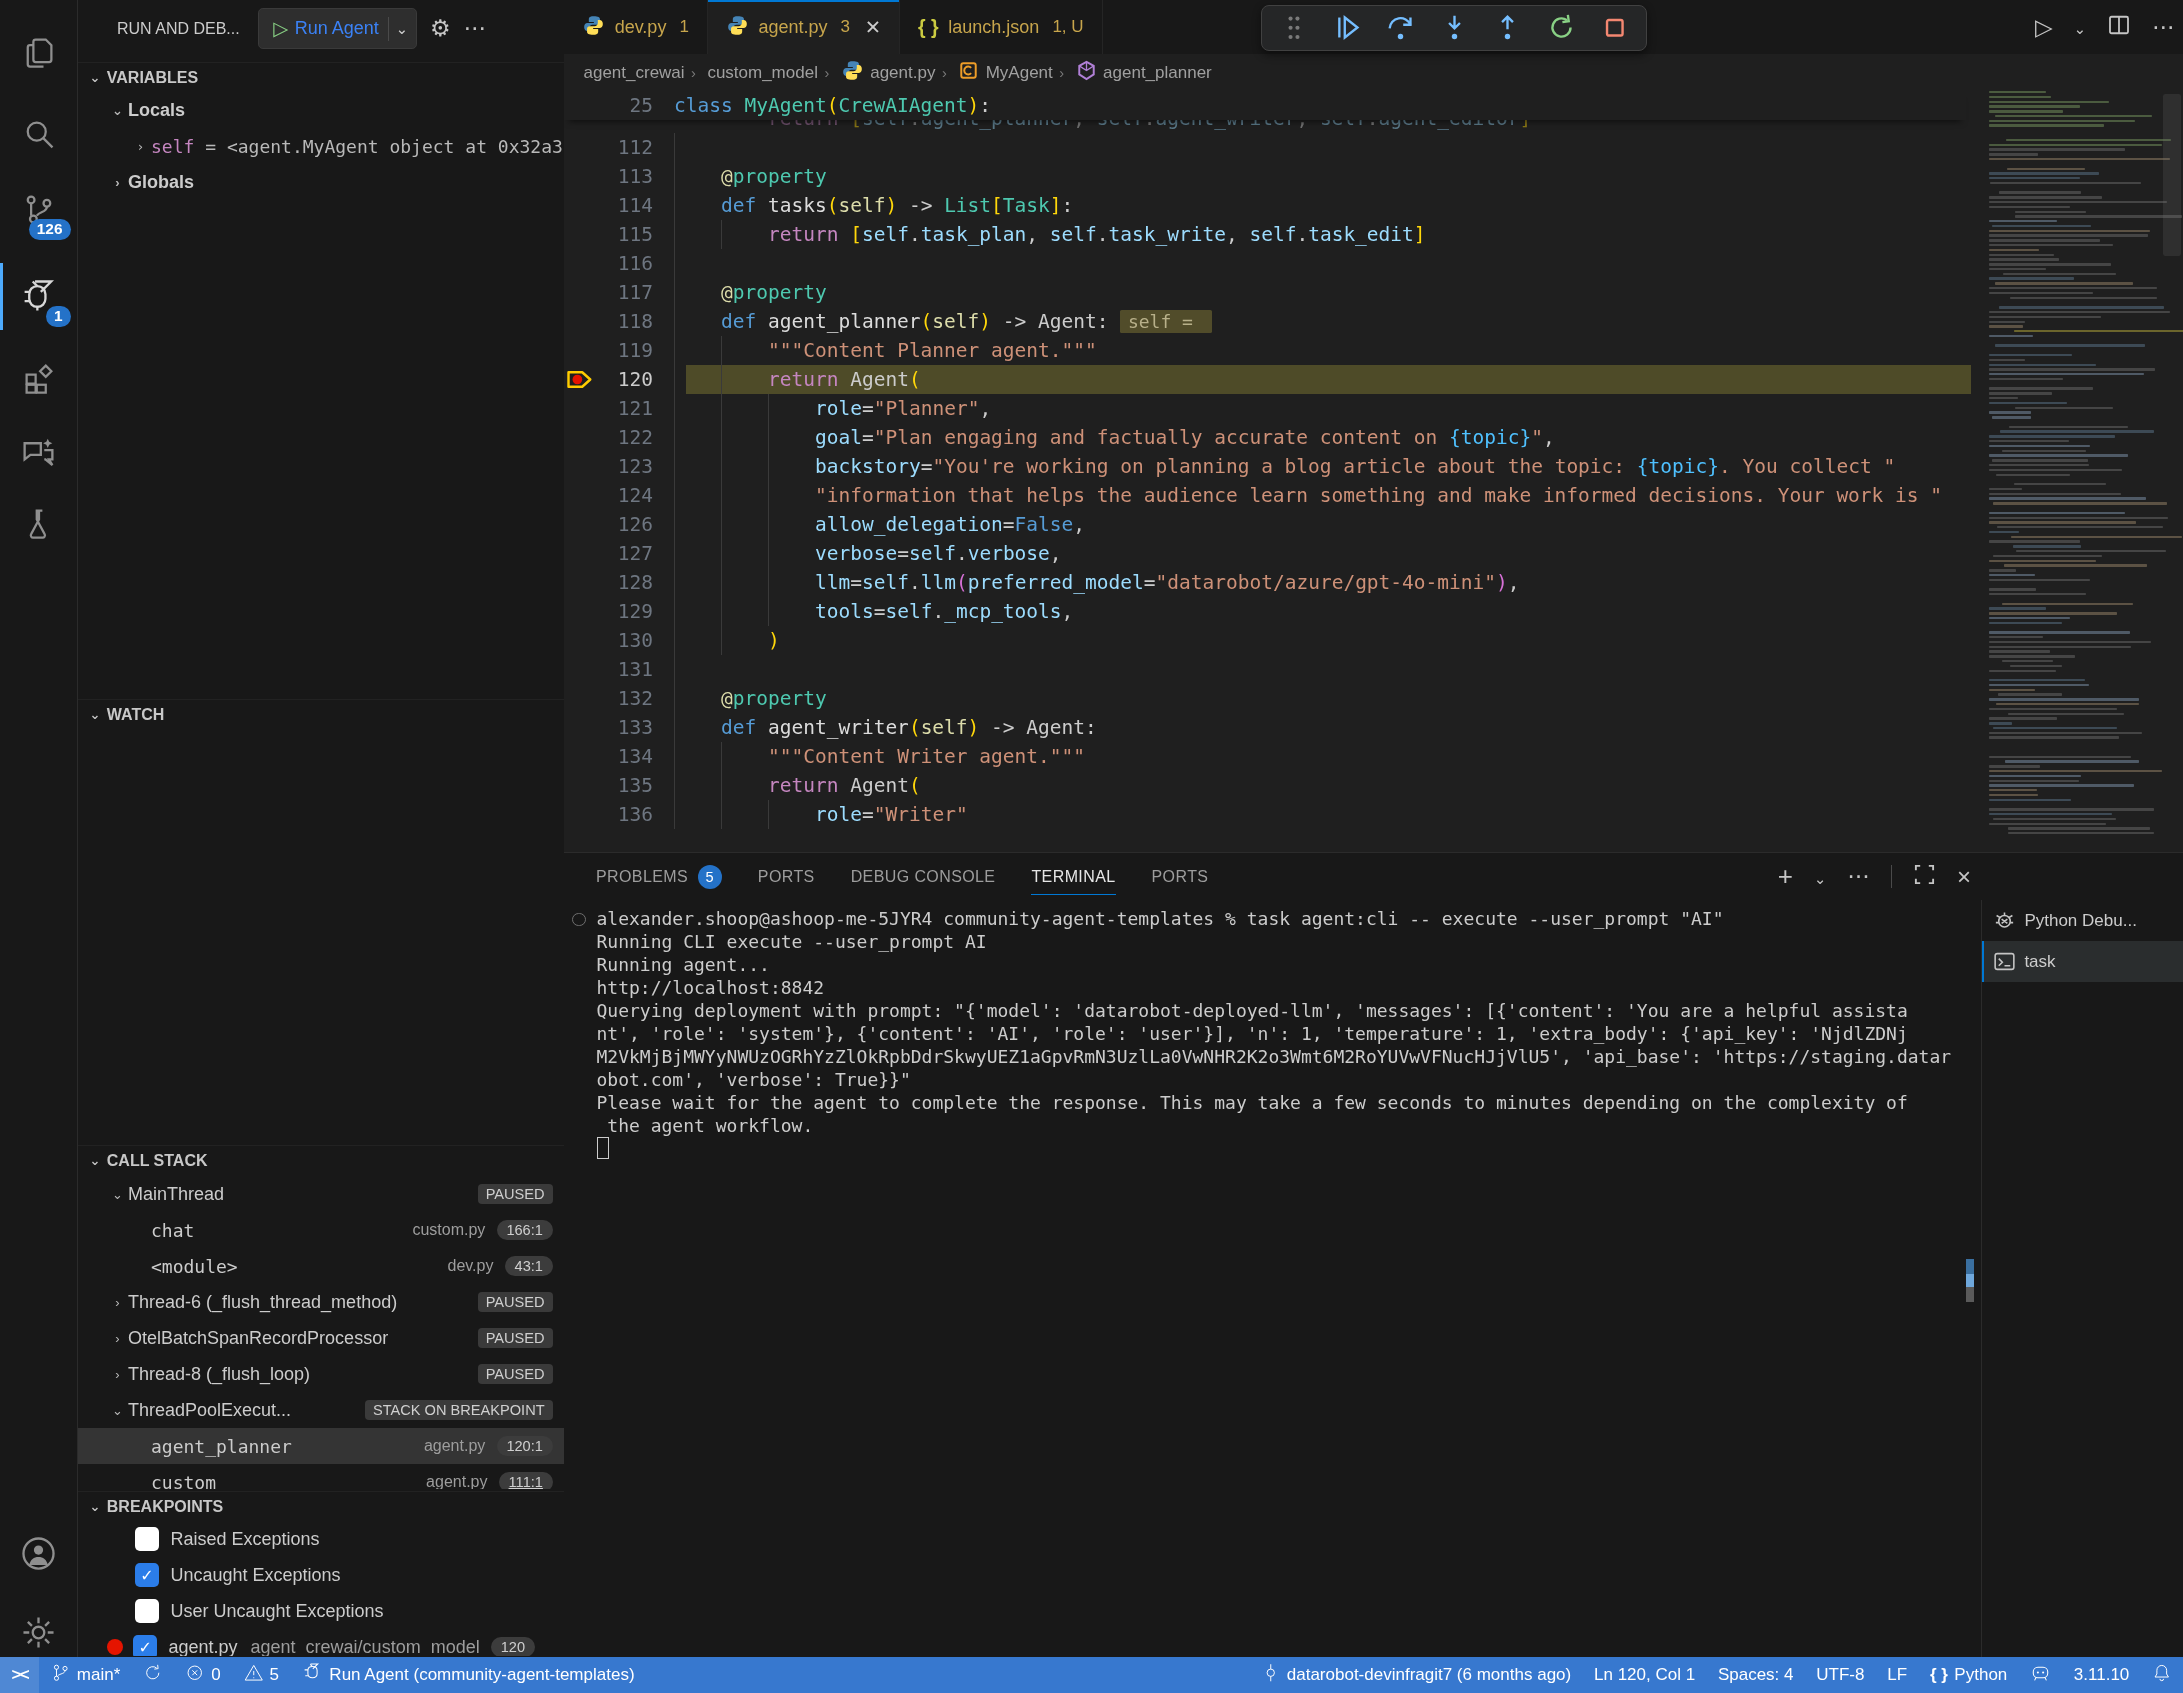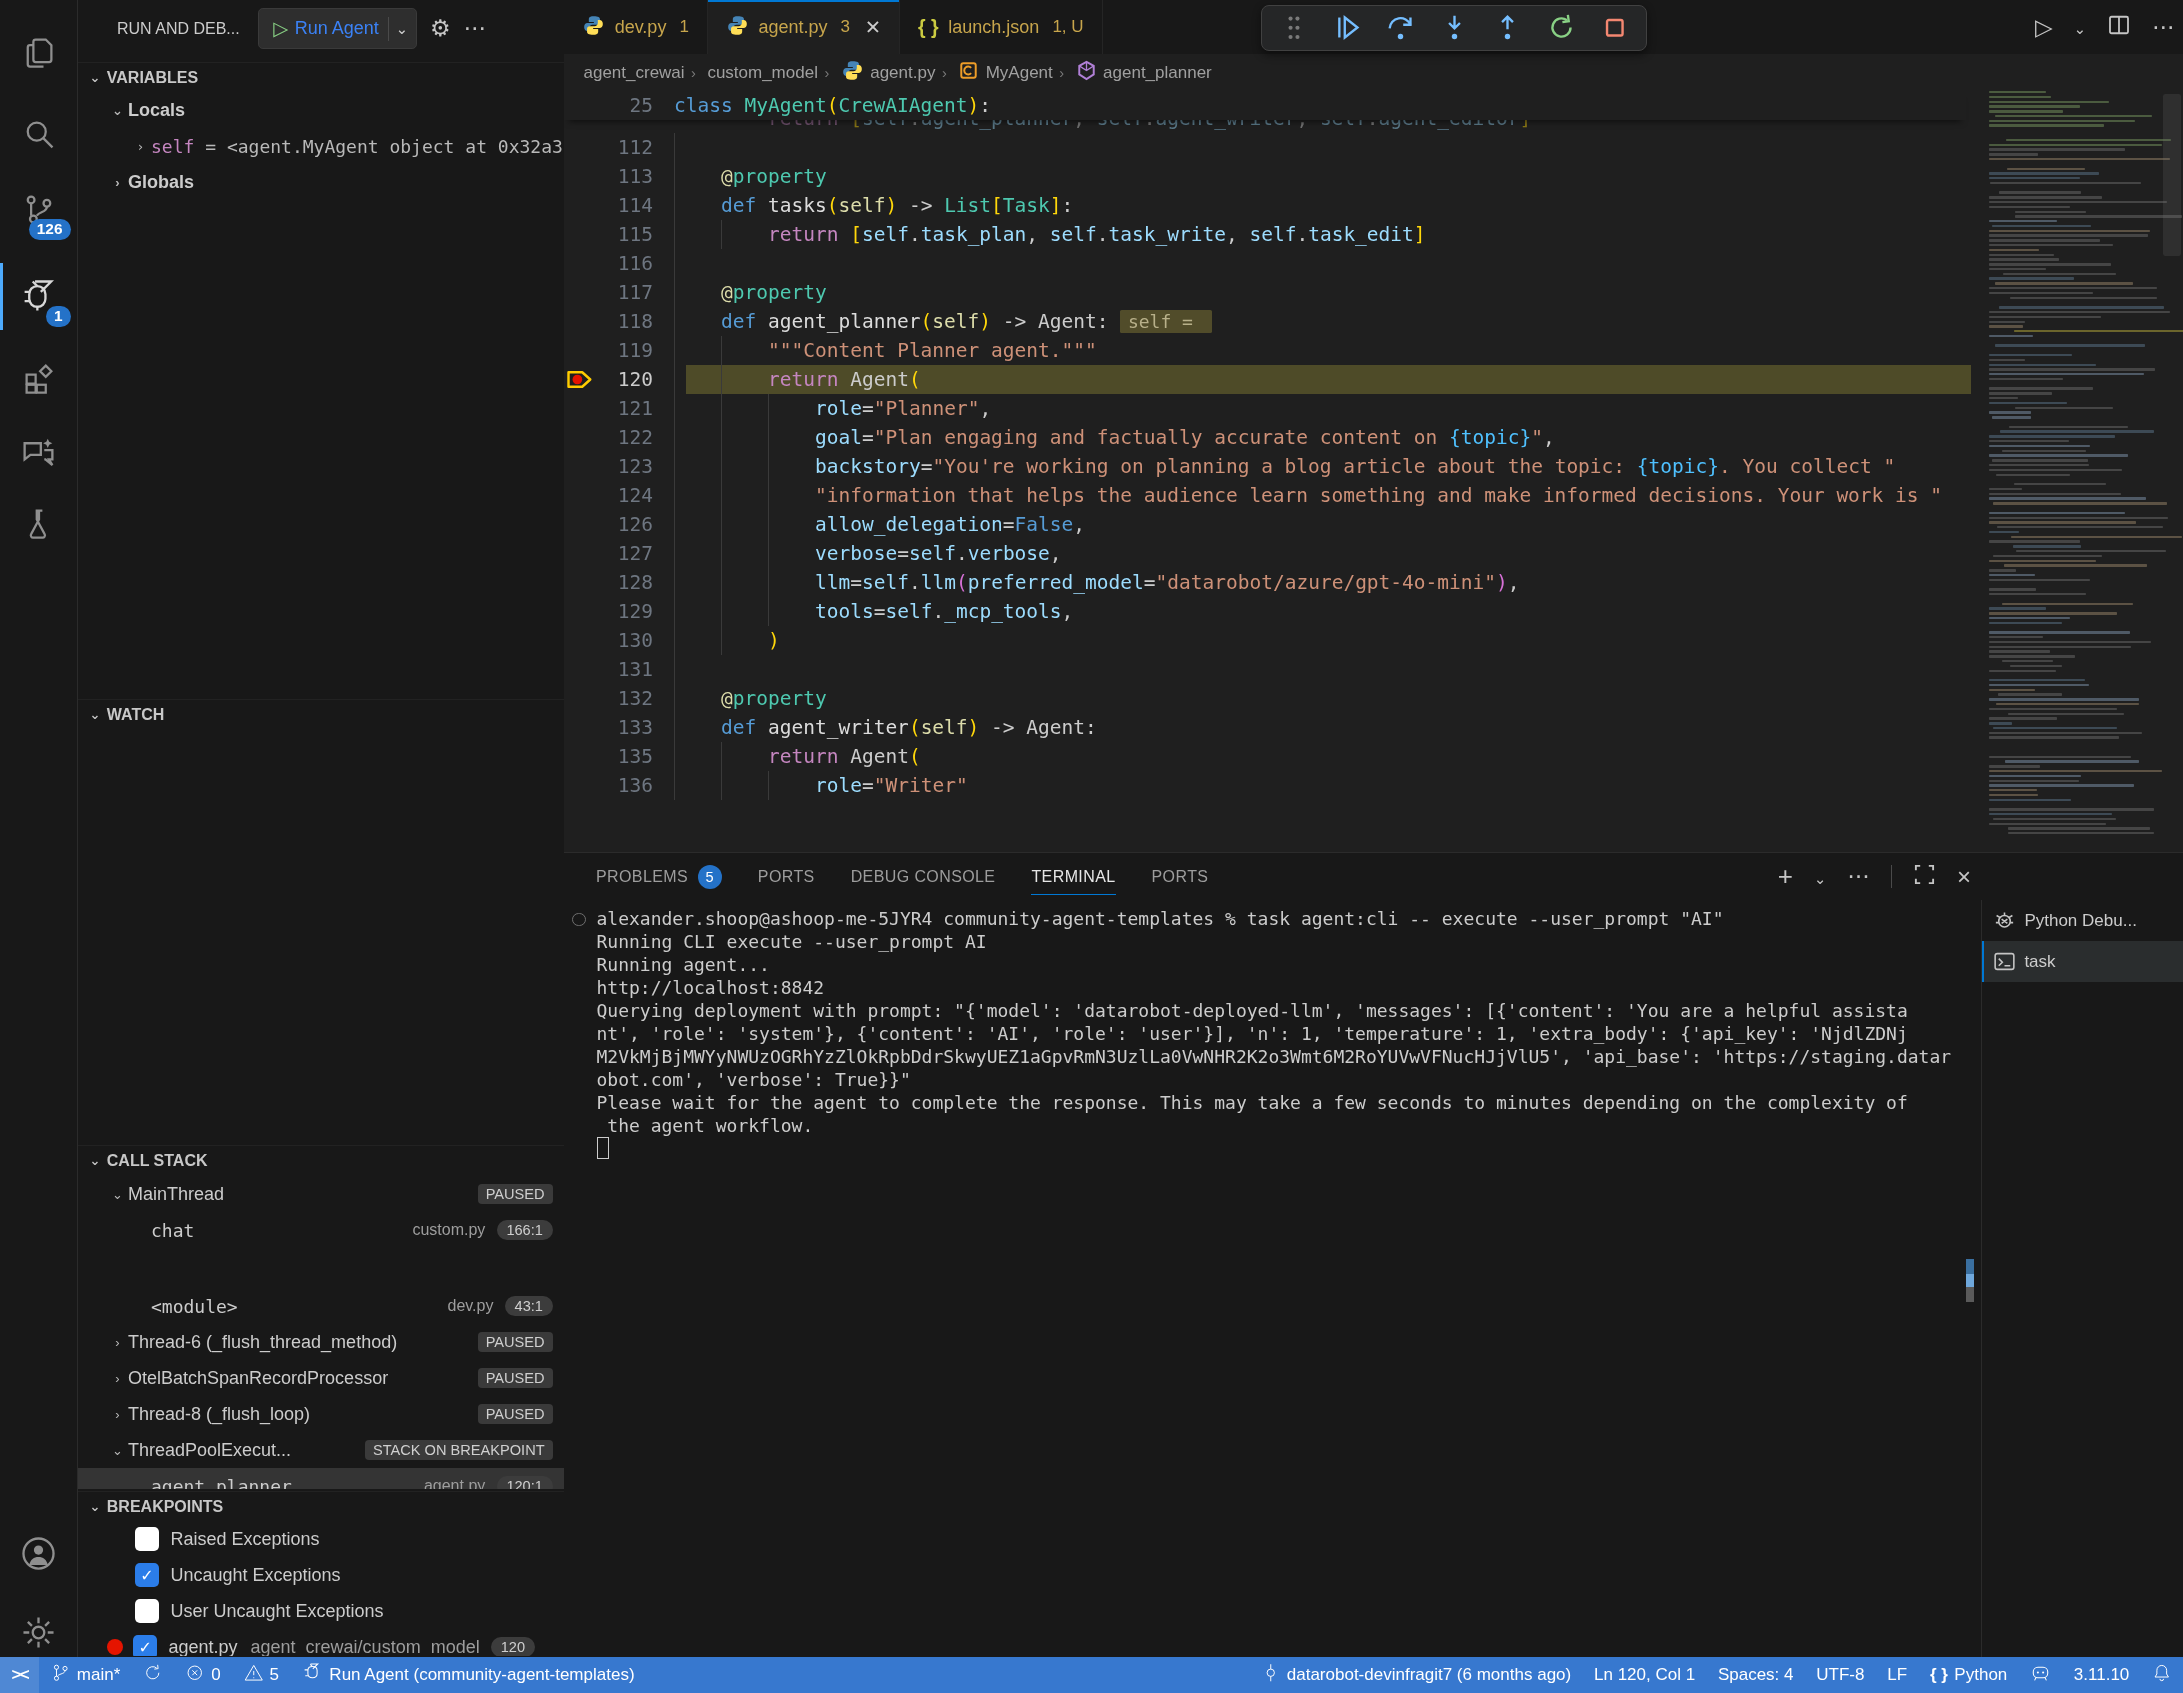--- a/index.html
+++ b/index.html
@@ -222,21 +222,21 @@
           <span class="twisty">⌄</span>
           <span>MainThread</span>
           <span class="badge">PAUSED</span>
         </div>
         <div class="row stackrow" style="position: relative; padding-left: 52px;">
           <span class="twisty"></span>
           <span class="mono">chat</span>
           <span class="filehint">custom.py</span>
           <span class="pillbadge" style="margin: 0px 11.4px;">166:1</span>
         </div>
-        <div class="row stackrow" style="position: relative; padding-left: 52px; margin-top: 40px;">
+        <div class="row stackrow" style="position: relative; padding-left: 52px;">
           <span class="twisty"></span>
           <span class="mono">&lt;module&gt;</span>
           <span class="filehint">dev.py</span>
           <span class="pillbadge" style="margin: 0px 11.4px;">43:1</span>
         </div>
         <div class="row stackrow" style="position: relative; padding-left: 29px;">
           <span class="twisty">›</span>
           <span>Thread-6 (_flush_thread_method)</span>
           <span class="badge">PAUSED</span>
         </div>
@@ -437,20 +437,21 @@
           <div class="cline"><span class="guide" style="left: 110px;"></span><span class="guide" style="left: 157px;"></span><span class="guide" style="left: 204px;"></span><span class="num">123</span><span class="ctext" style="left: 251px;"><span class="tk-v">backstory</span><span class="tk-d">=</span><span class="tk-s">"You're working on planning a blog article about the topic: </span><span class="tk-p">{topic}</span><span class="tk-s">. You collect "</span></span></div>
           <div class="cline"><span class="guide" style="left: 110px;"></span><span class="guide" style="left: 157px;"></span><span class="guide" style="left: 204px;"></span><span class="num">124</span><span class="ctext" style="left: 251px;"><span class="tk-s">"information that helps the audience learn something and make informed decisions. Your work is "</span></span></div>
           <div class="cline"><span class="guide" style="left: 110px;"></span><span class="guide" style="left: 157px;"></span><span class="guide" style="left: 204px;"></span><span class="num">126</span><span class="ctext" style="left: 251px;"><span class="tk-v">allow_delegation</span><span class="tk-d">=</span><span class="tk-k">False</span><span class="tk-d">,</span></span></div>
           <div class="cline"><span class="guide" style="left: 110px;"></span><span class="guide" style="left: 157px;"></span><span class="guide" style="left: 204px;"></span><span class="num">127</span><span class="ctext" style="left: 251px;"><span class="tk-v">verbose</span><span class="tk-d">=</span><span class="tk-v">self</span><span class="tk-d">.</span><span class="tk-v">verbose</span><span class="tk-d">,</span></span></div>
           <div class="cline"><span class="guide" style="left: 110px;"></span><span class="guide" style="left: 157px;"></span><span class="guide" style="left: 204px;"></span><span class="num">128</span><span class="ctext" style="left: 251px;"><span class="tk-v">llm</span><span class="tk-d">=</span><span class="tk-v">self</span><span class="tk-d">.</span><span class="tk-v">llm</span><span class="tk-b2">(</span><span class="tk-v">preferred_model</span><span class="tk-d">=</span><span class="tk-s">"datarobot/azure/gpt-4o-mini"</span><span class="tk-b2">)</span><span class="tk-d">,</span></span></div>
           <div class="cline"><span class="guide" style="left: 110px;"></span><span class="guide" style="left: 157px;"></span><span class="guide" style="left: 204px;"></span><span class="num">129</span><span class="ctext" style="left: 251px;"><span class="tk-v">tools</span><span class="tk-d">=</span><span class="tk-v">self</span><span class="tk-d">.</span><span class="tk-v">_mcp_tools</span><span class="tk-d">,</span></span></div>
           <div class="cline"><span class="guide" style="left: 110px;"></span><span class="guide" style="left: 157px;"></span><span class="num">130</span><span class="ctext" style="left: 204px;"><span class="tk-b1">)</span></span></div>
           <div class="cline"><span class="guide" style="left: 110px;"></span><span class="num">131</span><span class="ctext" style="left: 110px;"></span></div>
           <div class="cline"><span class="guide" style="left: 110px;"></span><span class="num">132</span><span class="ctext" style="left: 157px;"><span class="tk-dec">@</span><span class="tk-t">property</span></span></div>
           <div class="cline"><span class="guide" style="left: 110px;"></span><span class="num">133</span><span class="ctext" style="left: 157px;"><span class="tk-k">def</span><span class="tk-d"> </span><span class="tk-f">agent_writer</span><span class="tk-b1">(</span><span class="tk-sp">self</span><span class="tk-b1">)</span><span class="tk-d"> -&gt; </span><span class="tk-d">Agent</span><span class="tk-d">:</span></span></div>
+          <div class="cline"><span class="guide" style="left: 110px;"></span><span class="guide" style="left: 157px;"></span><span class="num">134</span><span class="ctext" style="left: 204px;"><span class="tk-s">"""Content Writer agent."""</span></span></div>
           <div class="cline"><span class="guide" style="left: 110px;"></span><span class="guide" style="left: 157px;"></span><span class="num">135</span><span class="ctext" style="left: 204px;"><span class="tk-c">return</span><span class="tk-d"> </span><span class="tk-d">Agent</span><span class="tk-b1">(</span></span></div>
           <div class="cline"><span class="guide" style="left: 110px;"></span><span class="guide" style="left: 157px;"></span><span class="guide" style="left: 204px;"></span><span class="num">136</span><span class="ctext" style="left: 251px;"><span class="tk-v">role</span><span class="tk-d">=</span><span class="tk-s">"Writer"</span></span></div>
         </div>
     </div>
     <div class="minimap" id="minimap">
         <div class="mm-thumb"></div>
         <div class="mrow" style="width: 57px; background: rgb(75, 91, 63);"></div>
         <div class="mrow" style="width: 62px; background: rgb(75, 91, 63);"></div>
         <div class="mrow" style="width: 120px; background: rgb(75, 91, 63);"></div>
         <div class="mrow" style="width: 91px; background: rgb(75, 91, 63);"></div>

